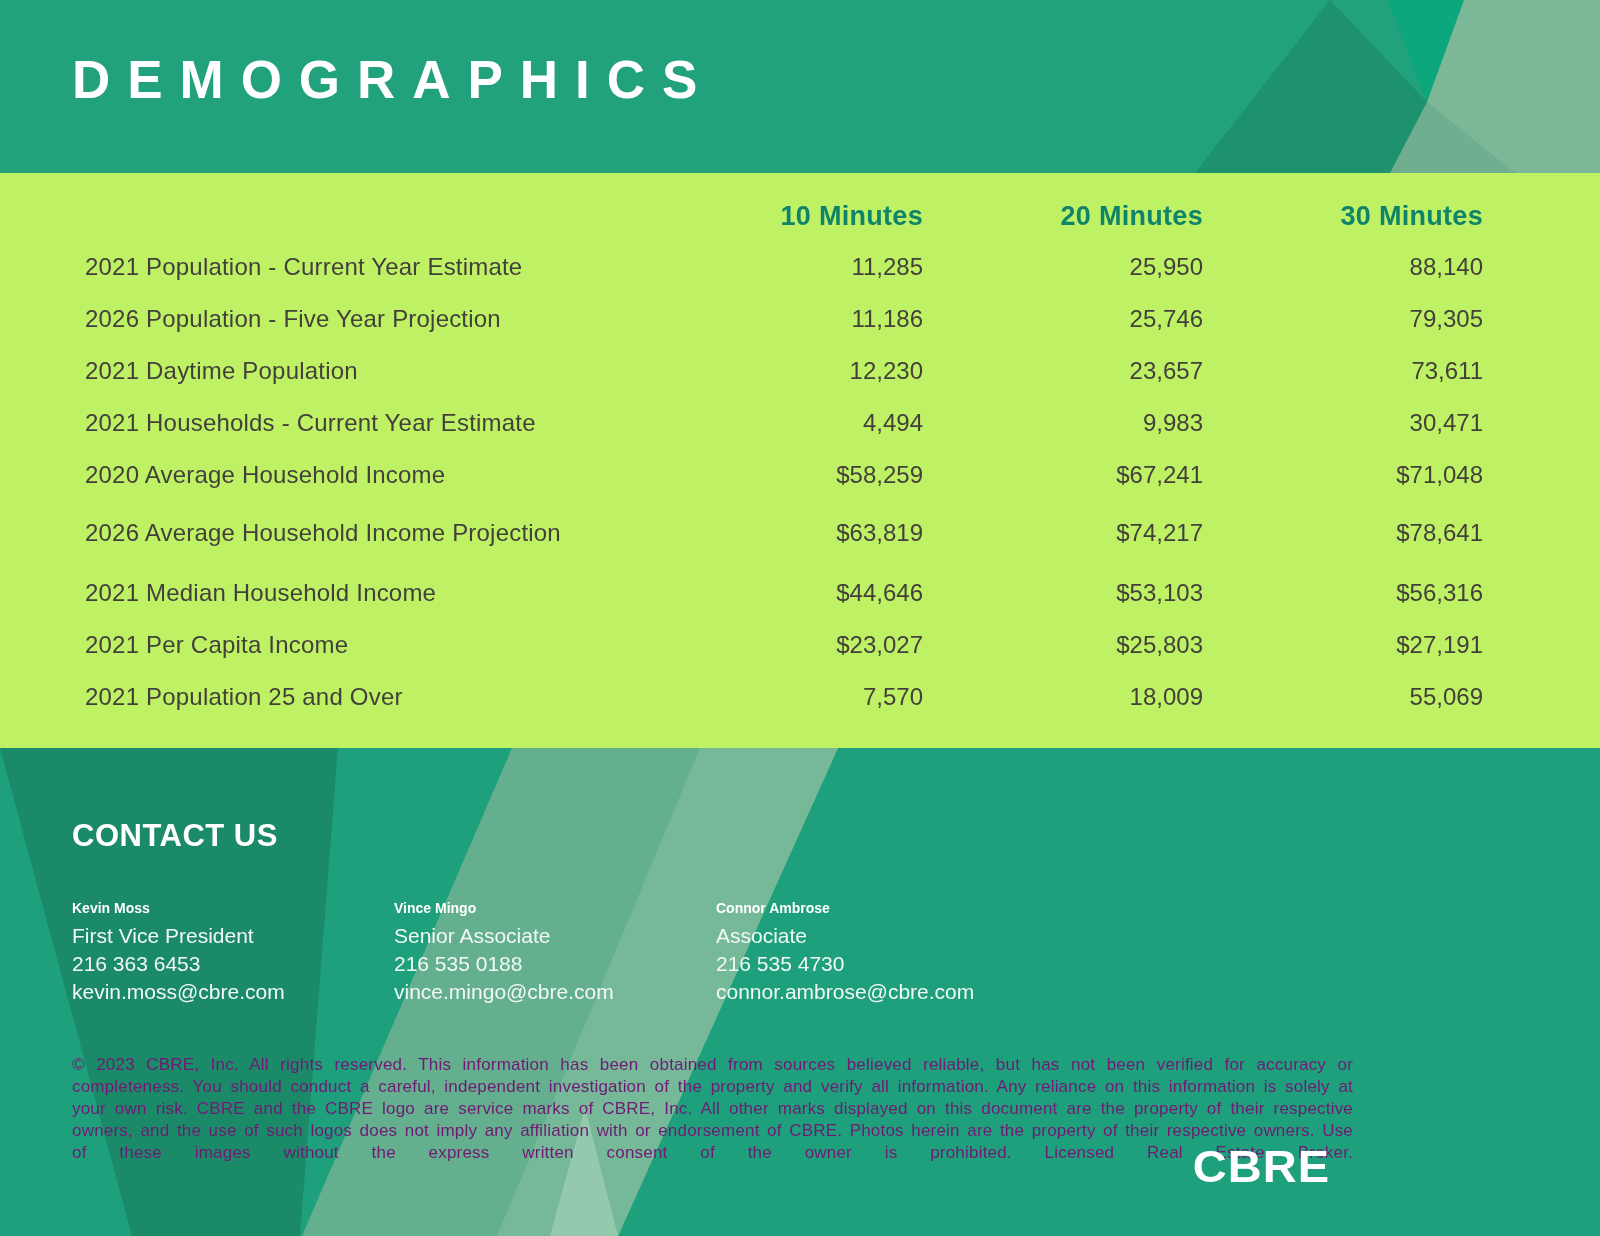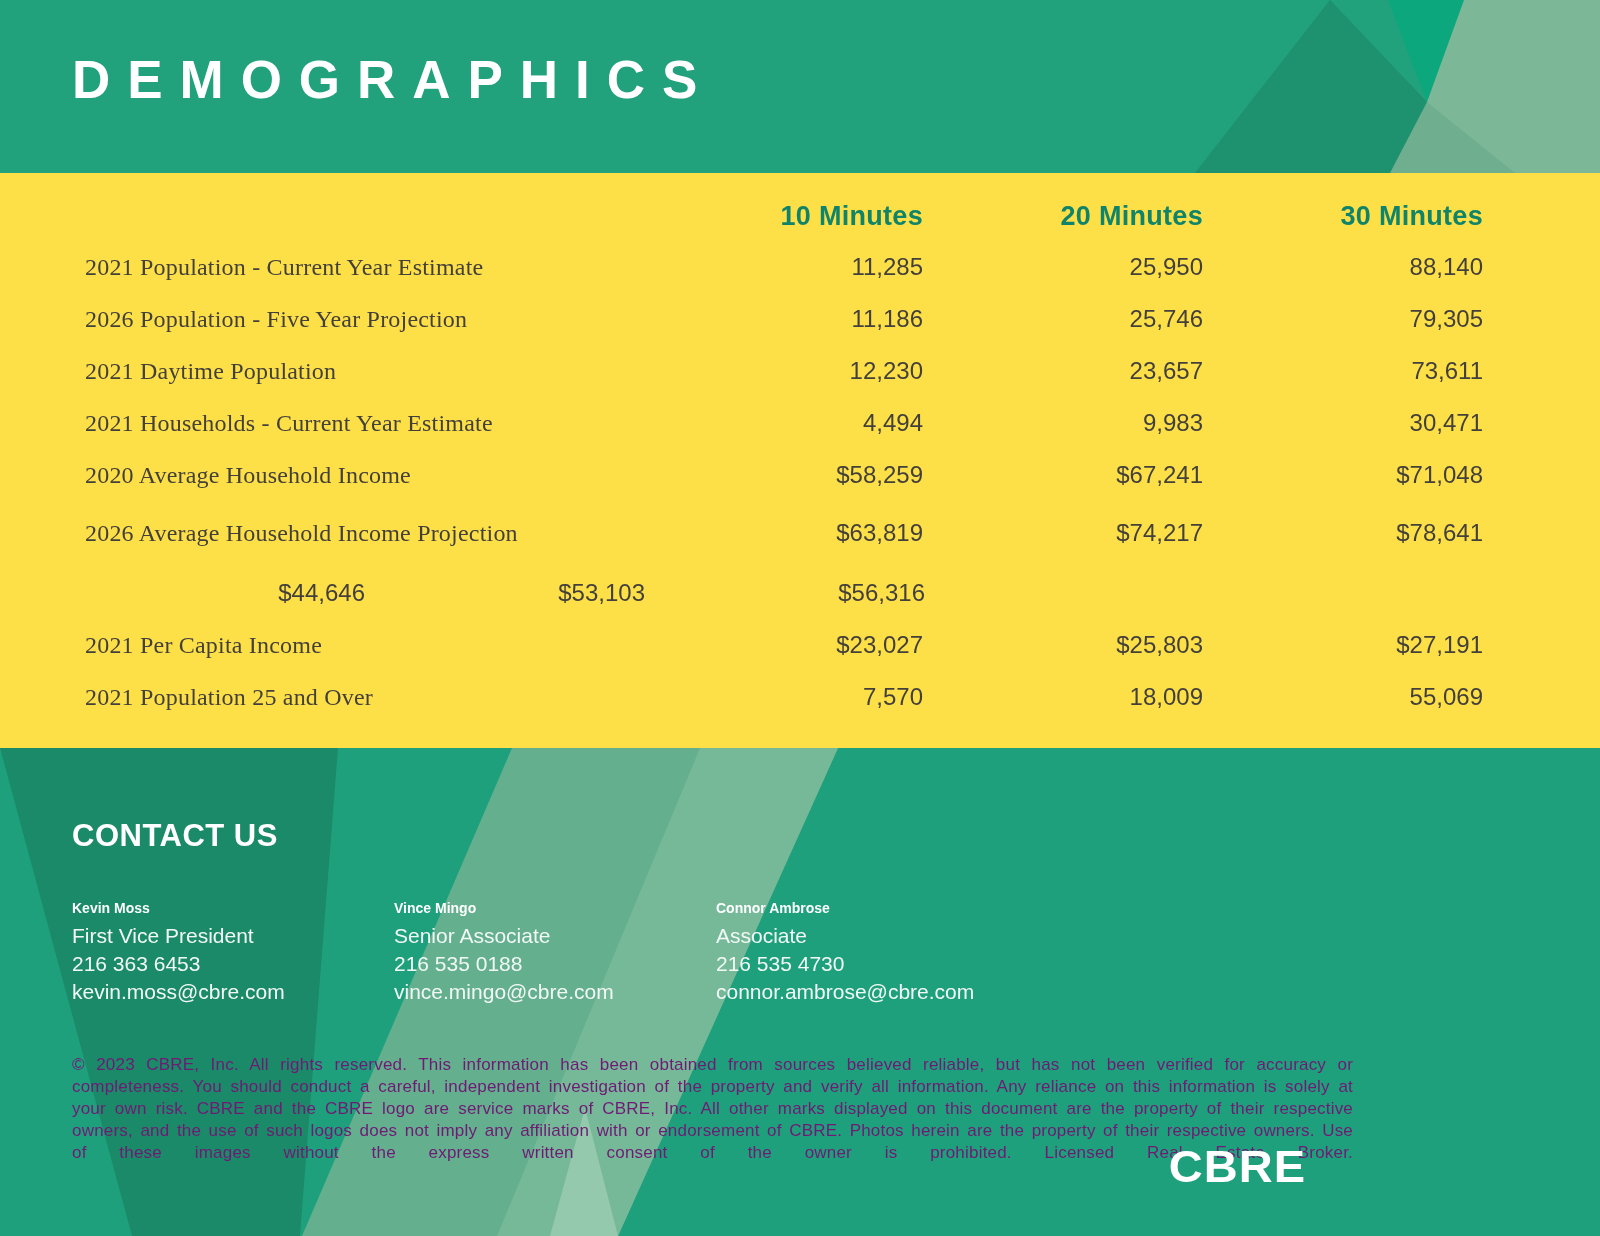--- a/index.html
+++ b/index.html
@@ -9,33 +9,33 @@
   }
   
   .band-top{position:absolute;left:0;top:0;width:1600px;height:173px;}
   .band-top svg{position:absolute;left:0;top:0;display:block;}
   .page-title{
     position:absolute;left:72px;top:57px;color:#ffffff;
     font-size:53px;font-weight:600;letter-spacing:0.32em;line-height:46px;
   }
   
   .white-section{
-    position:absolute;left:0;top:173px;width:1600px;height:575px;background:#fde047;
+    position:absolute;left:0;top:173px;width:1600px;height:575px;background:#bef264;
     box-sizing:border-box;padding:28px 117px 0 85px;
   }
   .t-head{display:flex;align-items:center;height:30px;margin-bottom:10px;}
   .t-row{display:flex;align-items:center;height:52px;}
   .t-row.sp6{margin-top:6px;}
   .t-row.sp8{margin-top:8px;}
-  .t-label{flex:1;font-size:24px;font-weight:400;color:#433f3b;letter-spacing:0.2px;font-family:Liberation Serif, serif;}
+  .t-label{flex:1;font-size:24px;font-weight:400;color:#433f3b;letter-spacing:0.2px;}
   .t-val{width:280px;text-align:right;font-size:24px;font-weight:400;color:#433f3b;}
   .t-col{width:280px;text-align:right;font-size:27px;font-weight:700;color:#10846a;letter-spacing:0.3px;}
   .t-col-spacer{flex:1;}
   
-  .band-bottom{position:absolute;left:0;top:748px;width:1360px;height:488px;color:#ffffff;}
+  .band-bottom{position:absolute;left:0;top:748px;width:1360px;height:488px;color:#ffffff;padding-left:24px;}
   .band-bottom svg{position:absolute;left:0;top:0;display:block;}
   .contact-heading{
     position:absolute;left:72px;top:70px;font-size:31px;font-weight:700;
     letter-spacing:0.5px;color:#ffffff;
   }
   .contact-cards{position:absolute;left:72px;top:146px;display:flex;}
   .contact-card{width:322px;}
   .c-name{font-size:14px;font-weight:700;line-height:28px;color:#ffffff;}
   .c-line{font-size:21px;font-weight:400;line-height:28px;color:#f2f8f5;}
   .disclaimer{
@@ -103,20 +103,21 @@
       <div class="t-val">$67,241</div>
       <div class="t-val">$71,048</div>
     </div>
     <div class="t-row sp6">
       <div class="t-label">2026 Average Household Income Projection</div>
       <div class="t-val">$63,819</div>
       <div class="t-val">$74,217</div>
       <div class="t-val">$78,641</div>
     </div>
     <div class="t-row sp8">
+      <div class="t-label">2021 Median Household Income</div>
       <div class="t-val">$44,646</div>
       <div class="t-val">$53,103</div>
       <div class="t-val">$56,316</div>
     </div>
     <div class="t-row">
       <div class="t-label">2021 Per Capita Income</div>
       <div class="t-val">$23,027</div>
       <div class="t-val">$25,803</div>
       <div class="t-val">$27,191</div>
     </div>

